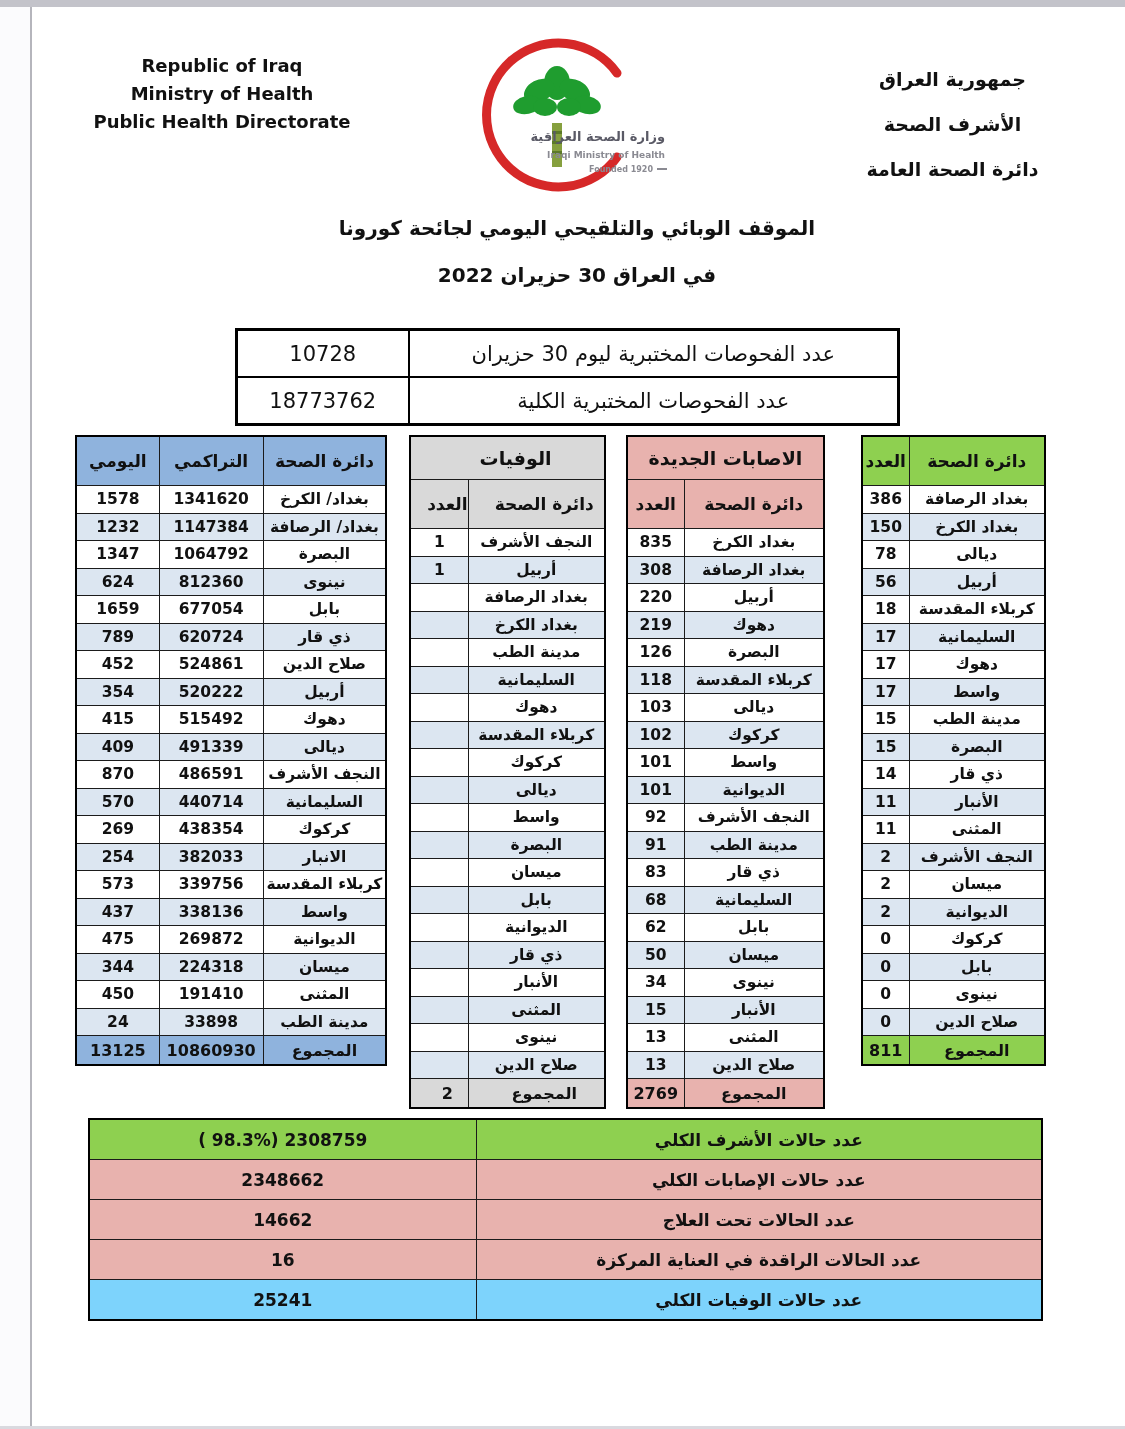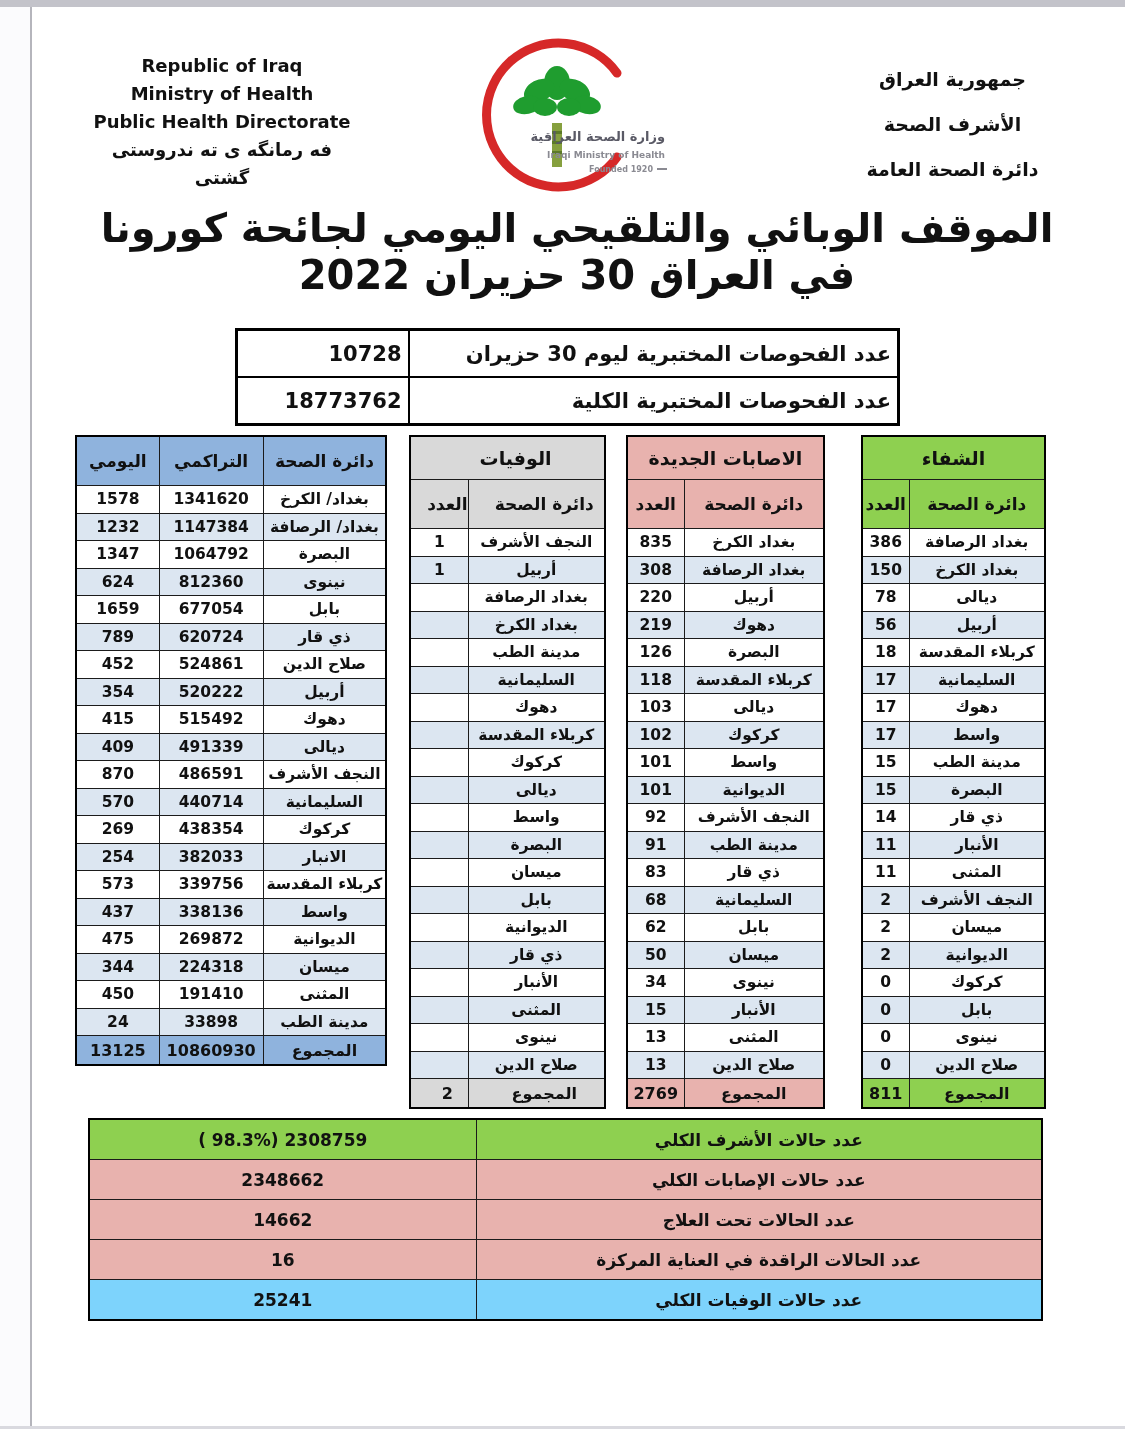--- a/index.html
+++ b/index.html
@@ -13,27 +13,27 @@
   
   .hdr-en{position:absolute;left:55px;top:45px;width:270px;text-align:center;
           font-weight:bold;font-size:18px;line-height:28px;}
   .hdr-en .ku{font-size:18px;}
   .hdr-ar{position:absolute;left:798px;top:50px;width:245px;text-align:center;
           font-weight:bold;font-size:19px;line-height:45px;}
   .logo{position:absolute;left:425px;top:24px;width:215px;height:172px;}
 
   
   .title{position:absolute;left:0;top:198px;width:1090px;text-align:center;
-         font-weight:bold;font-size:40px;line-height:47px;}
+         font-weight:bold;font-size:20px;line-height:47px;}
 
   
   .tests{position:absolute;left:203px;top:321px;border-collapse:collapse;table-layout:fixed;
          border:3px solid #000;}
-  .tests td{border:2px solid #000;vertical-align:middle;
-            font-weight:bold;font-size:21px;height:45px;padding:0 6px;}
+  .tests td{border:2px solid #000;text-align:center;vertical-align:middle;
+            font-weight:normal;font-size:21px;height:45px;padding:0 6px;}
 
   
   .main{position:absolute;left:56px;top:428px;width:958px;display:flex;align-items:flex-start;}
   .gap{flex:none;}
   .g1{width:36px;} .g2{width:20px;} .g3{width:22px;}
   table.grp{flex:none;border-collapse:collapse;table-layout:fixed;border:2px solid #000;}
   .grp th,.grp td{border:1px solid #1b1b1b;text-align:center;vertical-align:middle;
                   padding:0;font-weight:bold;white-space:nowrap;overflow:hidden;}
   .grp .gtitle{height:42px;font-size:19px;}
   .grp .subhead th{height:48px;font-size:17px;}
@@ -64,21 +64,20 @@
 <div class="scan-top"></div>
 <div class="scan-left"></div>
 <div class="scan-bottom"></div>
 
 <div class="page">
 
   <div class="hdr-en">
     <div>Republic of Iraq</div>
     <div>Ministry of Health</div>
     <div>Public Health Directorate</div>
-    <div class="ku" dir="rtl">فه رمانگه ی ته ندروستی گشتی</div>
   </div>
 
   <div class="logo">
     <svg width="215" height="172" viewBox="0 0 215 172">
       <path d="M 160 42 A 72 72 0 1 0 160 126" fill="none" stroke="#d62828" stroke-width="9" stroke-linecap="round"></path>
       <g>
         <rect x="95" y="92" width="10" height="44" fill="#86a03e"></rect>
         <rect x="95" y="100" width="10" height="3" fill="#5c7a28"></rect>
         <rect x="95" y="110" width="10" height="3" fill="#5c7a28"></rect>
         <rect x="95" y="120" width="10" height="3" fill="#5c7a28"></rect>
@@ -126,23 +125,20 @@
     </table>
 
   <div class="main" dir="rtl">
 
     <table class="grp green">
       <colgroup>
           <col style="width:136px">
           <col style="width:47px">
         </colgroup>
       <thead>
-        <tr>
-            <th colspan="2" class="gtitle">الشفاء</th>
-          </tr>
         <tr class="subhead">
           <th>دائرة الصحة</th>
           <th>العدد</th>
         </tr>
       </thead>
       <tbody>
           <tr>
             <td>بغداد الرصافة</td>
             <td>386</td>
           </tr>

